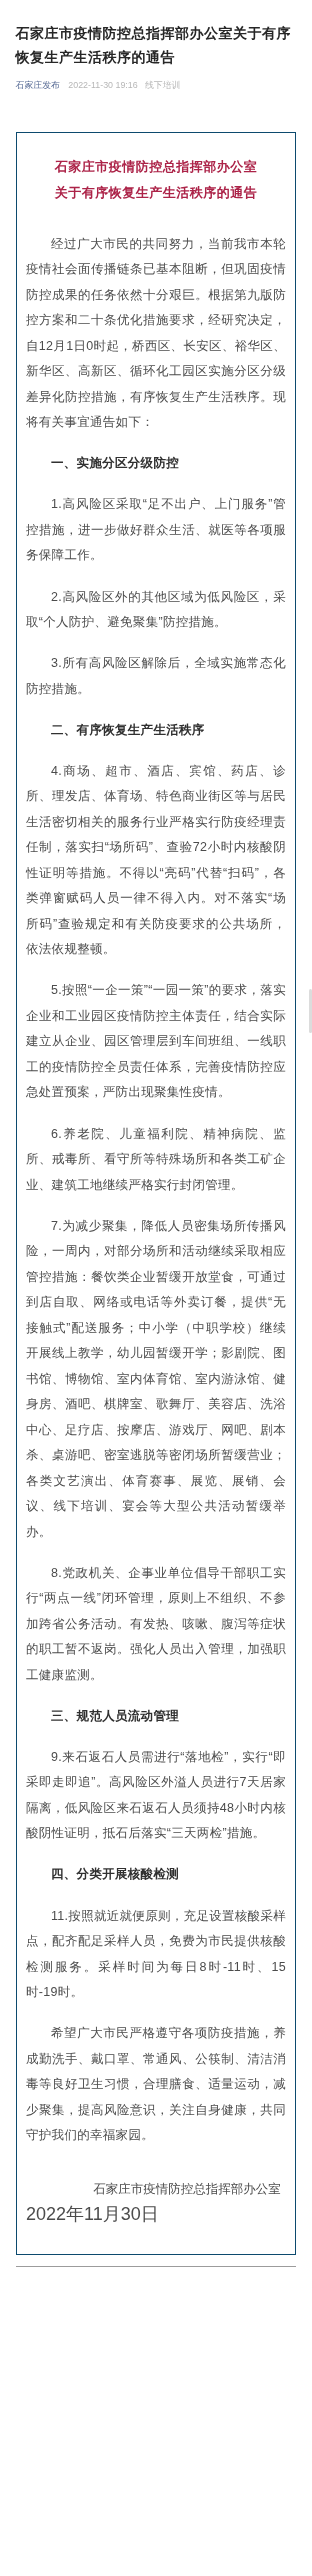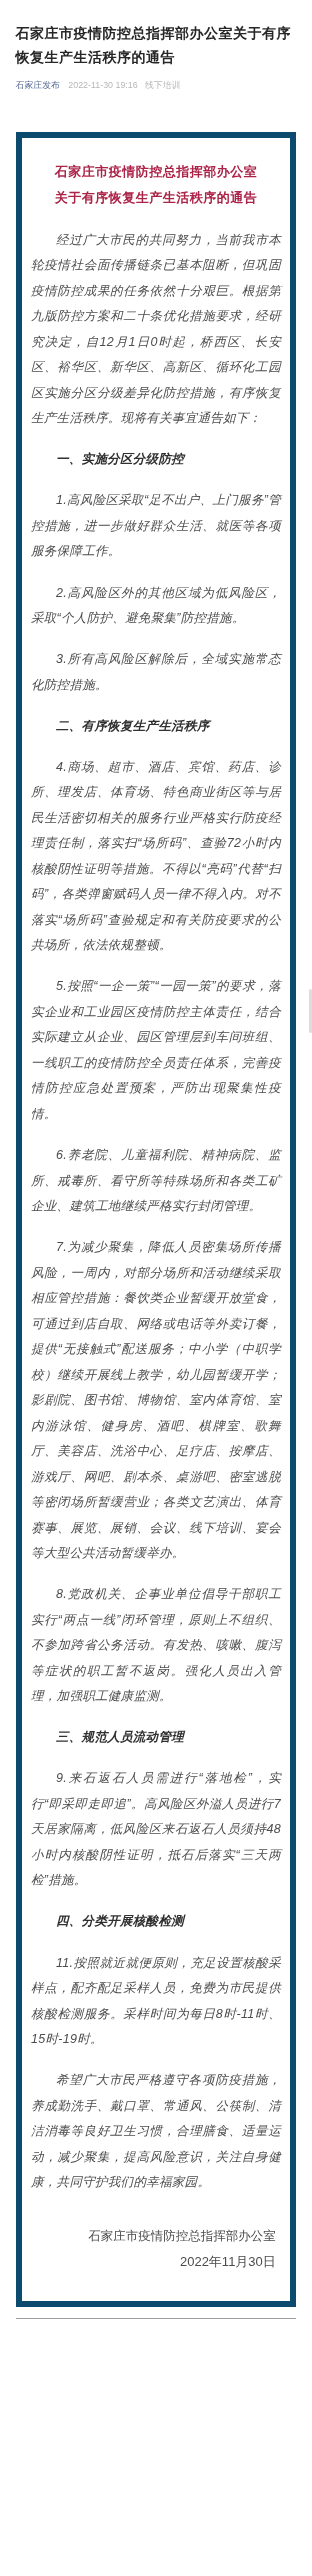--- a/index.html
+++ b/index.html
@@ -33,34 +33,33 @@
     color: #576b95;
     margin-right: 8.3px;
     cursor: pointer;
   }
   .publish-time, .publish-location {
     color: #b7b7b7;
     margin-right: 7.3px;
   }
   .notice-box {
     margin-top: 40px;
-    border: 6px solid #0c4a6e;
+    border: 1px solid #0c4a6e;
     padding: 21px 9.4px 26px 9.4px;
   }
   .box-heading-line {
     text-align: center;
     font-size: 13px;
     font-weight: bold;
     color: #ac2348;
     line-height: 26px;
     letter-spacing: 0.5px;
   }
   .paragraphs {
-    margin-top: 17px;
-    font-style: italic;
+    margin-top: 26px;
   }
   .para {
     margin: 15.6px 0 0 0;
     font-size: 12.5px;
     line-height: 25.5px;
     color: #4c4c4c;
     text-align: justify;
     text-indent: 2em;
     letter-spacing: 0.3px;
   }
@@ -73,24 +72,23 @@
   }
   .signature {
     margin-top: 28px;
     font-size: 12.5px;
     line-height: 25.5px;
     color: #4c4c4c;
     text-align: right;
     padding-right: 5.2px;
   }
   .signature-date {
-    font-size: 13px;
+    font-size: 18px;
     line-height: 25.5px;
     color: #4c4c4c;
-    text-align: right;
     padding-right: 5.2px;
   }
   .bottom-divider {
     margin-top: 11.5px;
     border-top: 1px solid #9c9c9c;
     height: 0;
   }
   .scroll-thumb {
     position: absolute;
     right: 0;

